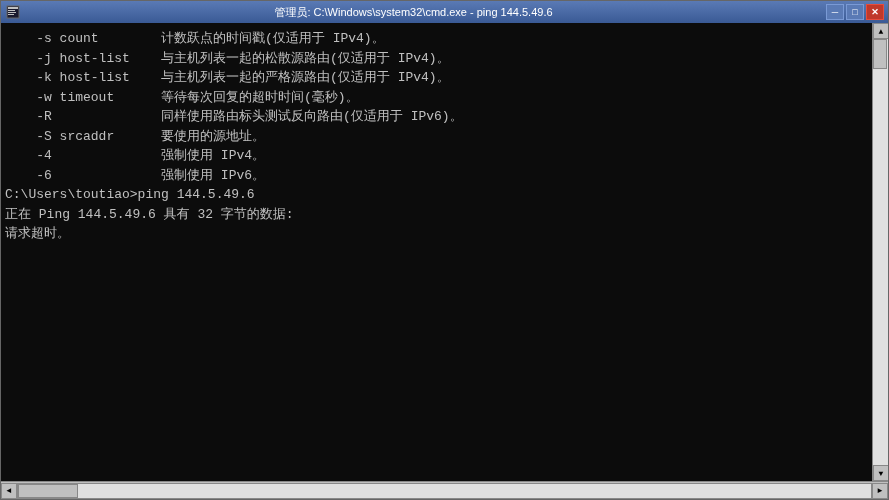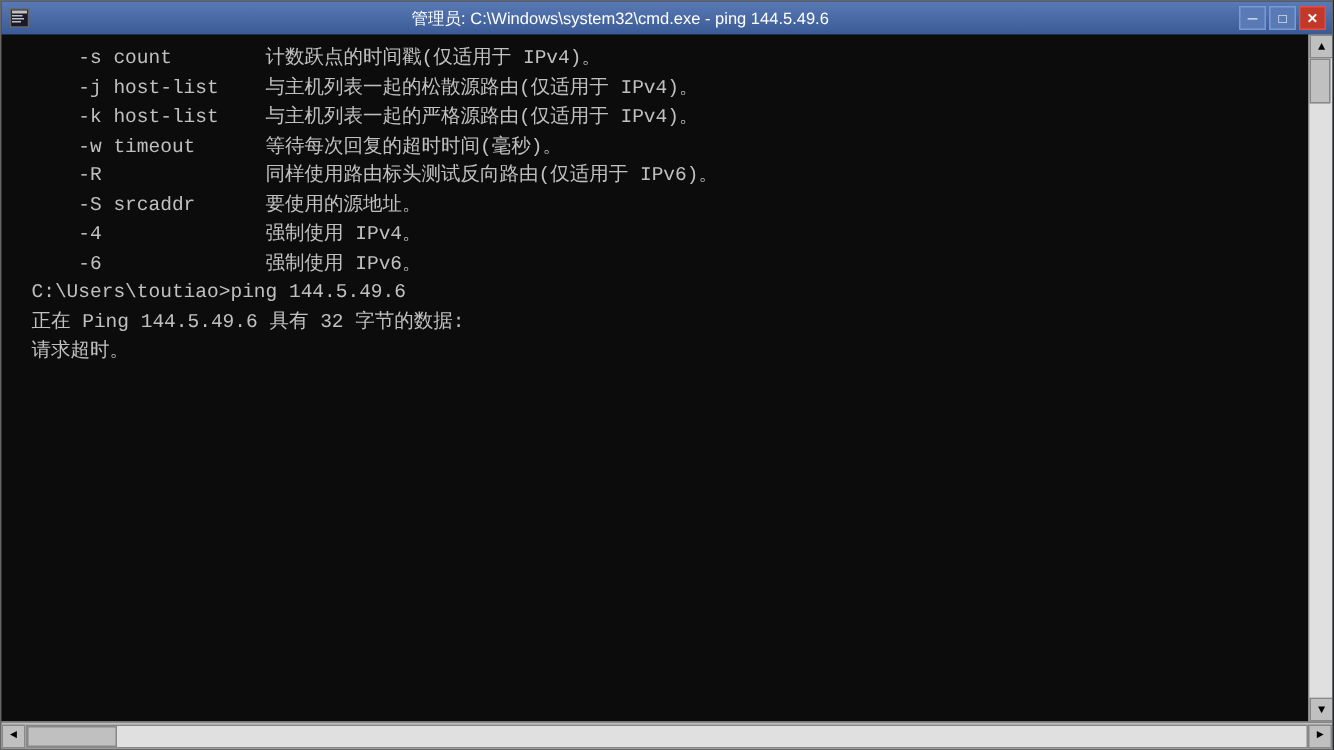--- a/index.html
+++ b/index.html
@@ -81,21 +81,21 @@
       flex: 1;
       overflow: hidden;
     }
 
     .terminal {
       flex: 1;
       background: #0c0c0c;
       color: #c0c0c0;
       font-size: 13px;
       line-height: 1.5;
-      padding: 6px 20px;
+      padding: 6px 4px;
       overflow: hidden;
       white-space: pre;
       font-family: 'Courier New', Courier, monospace;
     }
 
     .scrollbar-v {
       width: 16px;
       background: #c0c0c0;
       display: flex;
       flex-direction: column;

